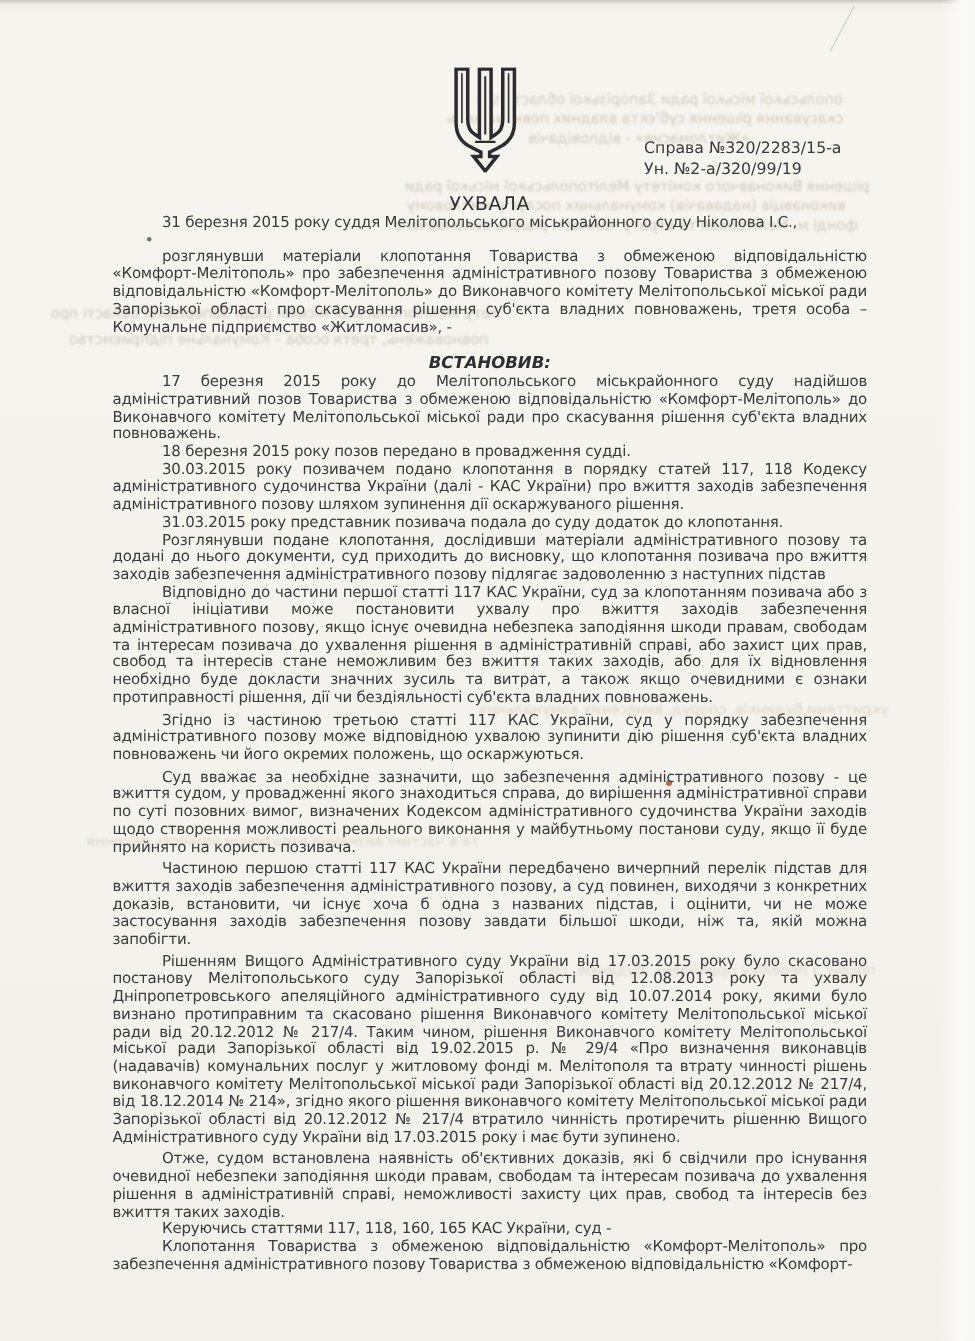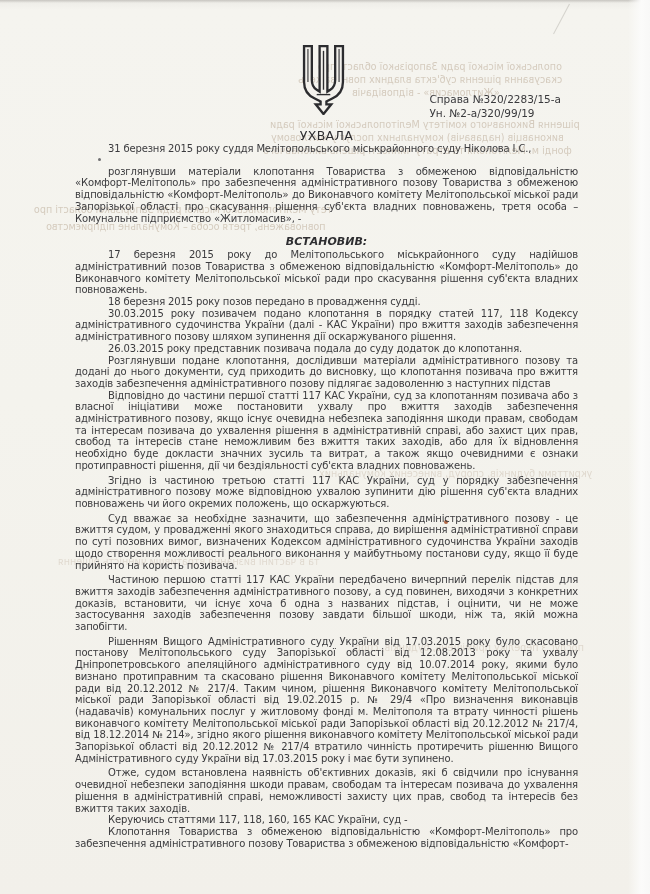--- a/index.html
+++ b/index.html
@@ -90,21 +90,21 @@
     <h1 class="doc-title">УХВАЛА</h1>
 
     <p class="para p-after">31 березня 2015 року суддя Мелітопольського міськрайонного суду Ніколова І.С.,</p>
     <p class="para p-after">розглянувши матеріали клопотання Товариства з обмеженою відповідальністю «Комфорт-Мелітополь» про забезпечення адміністративного позову Товариства з обмеженою відповідальністю «Комфорт-Мелітополь» до Виконавчого комітету Мелітопольської міської ради Запорізької області про скасування рішення суб'єкта владних повноважень, третя особа – Комунальне підприємство «Житломасив», -</p>
 
     <h2 class="section-heading">ВСТАНОВИВ:</h2>
 
     <p class="para">17 березня 2015 року до Мелітопольського міськрайонного суду надійшов адміністративний позов Товариства з обмеженою відповідальністю «Комфорт-Мелітополь» до Виконавчого комітету Мелітопольської міської ради про скасування рішення суб'єкта владних повноважень.</p>
     <p class="para">18 березня 2015 року позов передано в провадження судді.</p>
     <p class="para">30.03.2015 року позивачем подано клопотання в порядку статей 117, 118 Кодексу адміністративного судочинства України (далі - КАС України) про вжиття заходів забезпечення адміністративного позову шляхом зупинення дії оскаржуваного рішення.</p>
-    <p class="para">26.03.2015 року представник позивача подала до суду додаток до клопотання.</p>
+    <p class="para">31.03.2015 року представник позивача подала до суду додаток до клопотання.</p>
     <p class="para">Розглянувши подане клопотання, дослідивши матеріали адміністративного позову та додані до нього документи, суд приходить до висновку, що клопотання позивача про вжиття заходів забезпечення адміністративного позову підлягає задоволенню з наступних підстав</p>
     <p class="para">Відповідно до частини першої статті 117 КАС України, суд за клопотанням позивача або з власної ініціативи може постановити ухвалу про вжиття заходів забезпечення адміністративного позову, якщо існує очевидна небезпека заподіяння шкоди правам, свободам та інтересам позивача до ухвалення рішення в адміністративній справі, або захист цих прав, свобод та інтересів стане неможливим без вжиття таких заходів, або для їх відновлення необхідно буде докласти значних зусиль та витрат, а також якщо очевидними є ознаки протиправності рішення, дії чи бездіяльності суб'єкта владних повноважень.</p>
     <p class="para gap-sm">Згідно із частиною третьою статті 117 КАС України, суд у порядку забезпечення адміністративного позову може відповідною ухвалою зупинити дію рішення суб'єкта владних повноважень чи його окремих положень, що оскаржуються.</p>
     <p class="para gap-sm">Суд вважає за необхідне зазначити, що забезпечення адміністративного позову - це вжиття судом, у провадженні якого знаходиться справа, до вирішення адміністративної справи по суті позовних вимог, визначених Кодексом адміністративного судочинства України заходів щодо створення можливості реального виконання у майбутньому постанови суду, якщо її буде прийнято на користь позивача.</p>
     <p class="para gap-sm">Частиною першою статті 117 КАС України передбачено вичерпний перелік підстав для вжиття заходів забезпечення адміністративного позову, а суд повинен, виходячи з конкретних доказів, встановити, чи існує хоча б одна з названих підстав, і оцінити, чи не може застосування заходів забезпечення позову завдати більшої шкоди, ніж та, якій можна запобігти.</p>
     <p class="para gap-sm">Рішенням Вищого Адміністративного суду України від 17.03.2015 року було скасовано постанову Мелітопольського суду Запорізької області від 12.08.2013 року та ухвалу Дніпропетровського апеляційного адміністративного суду від 10.07.2014 року, якими було визнано протиправним та скасовано рішення Виконавчого комітету Мелітопольської міської ради від 20.12.2012 № 217/4. Таким чином, рішення Виконавчого комітету Мелітопольської міської ради Запорізької області від 19.02.2015 р. № 29/4 «Про визначення виконавців (надавачів) комунальних послуг у житловому фонді м. Мелітополя та втрату чинності рішень виконавчого комітету Мелітопольської міської ради Запорізької області від 20.12.2012 № 217/4, від 18.12.2014 № 214», згідно якого рішення виконавчого комітету Мелітопольської міської ради Запорізької області від 20.12.2012 № 217/4 втратило чинність протиречить рішенню Вищого Адміністративного суду України від 17.03.2015 року і має бути зупинено.</p>
     <p class="para gap-sm">Отже, судом встановлена наявність об'єктивних доказів, які б свідчили про існування очевидної небезпеки заподіяння шкоди правам, свободам та інтересам позивача до ухвалення рішення в адміністративній справі, неможливості захисту цих прав, свобод та інтересів без вжиття таких заходів.</p>
     <p class="para">Керуючись статтями 117, 118, 160, 165 КАС України, суд -</p>
 
 

